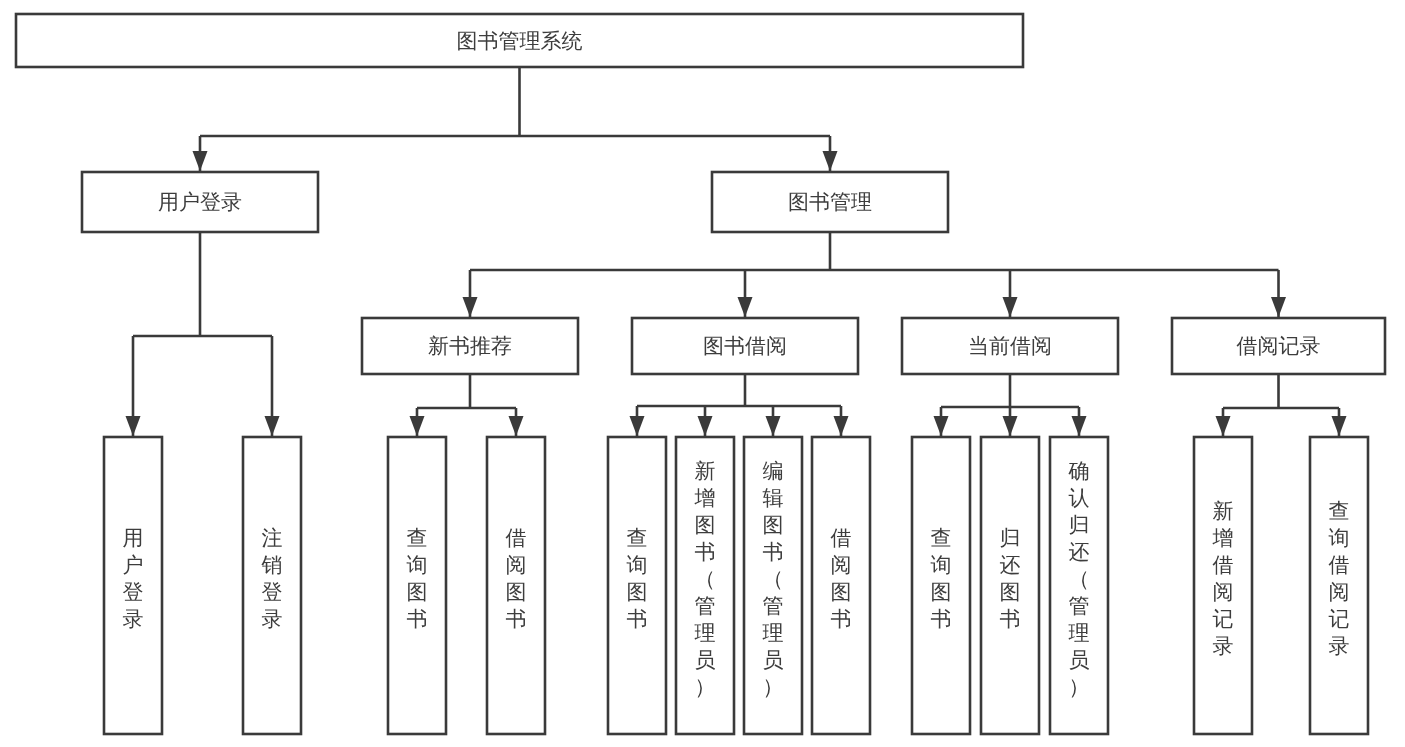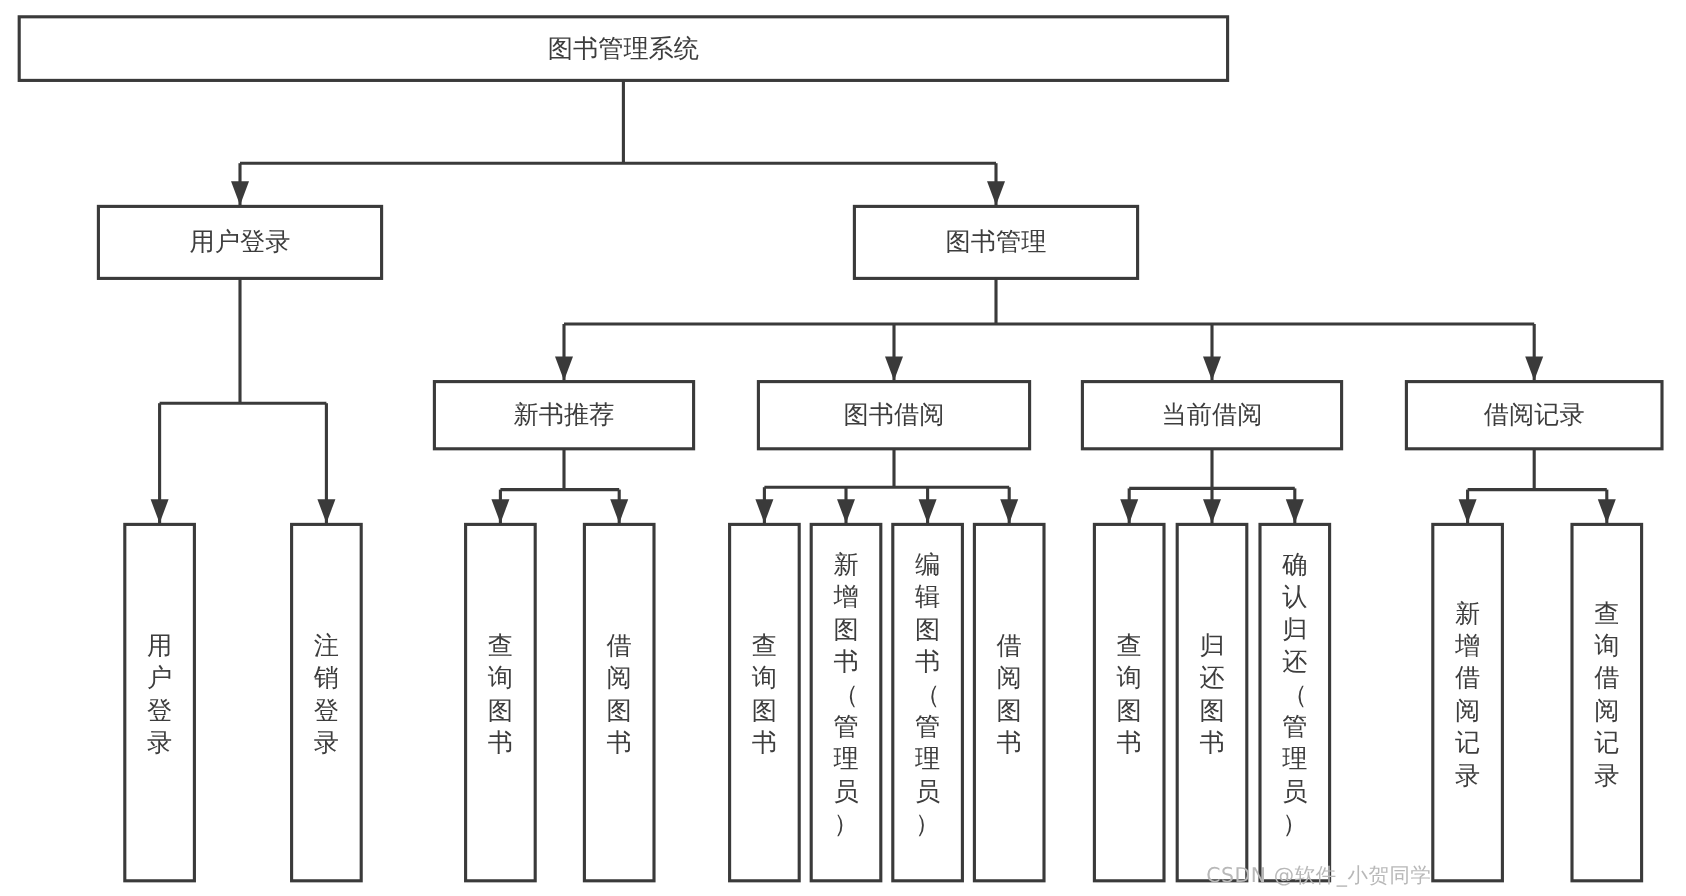--- a/index.html
+++ b/index.html
@@ -202,14 +202,13 @@
         <g>
           <rect x="1194" y="437" width="58" height="297" class="node-rect"></rect>
           <text x="1223" y="518" class="node-label-vert"><tspan x="1223" dy="0">新</tspan><tspan x="1223" dy="27">增</tspan><tspan x="1223" dy="27">借</tspan><tspan x="1223" dy="27">阅</tspan><tspan x="1223" dy="27">记</tspan><tspan x="1223" dy="27">录</tspan></text>
         </g>
         <g>
           <rect x="1310" y="437" width="58" height="297" class="node-rect"></rect>
           <text x="1339" y="518" class="node-label-vert"><tspan x="1339" dy="0">查</tspan><tspan x="1339" dy="27">询</tspan><tspan x="1339" dy="27">借</tspan><tspan x="1339" dy="27">阅</tspan><tspan x="1339" dy="27">记</tspan><tspan x="1339" dy="27">录</tspan></text>
         </g>
       </g>
   </svg>
-  <div class="watermark">CSDN @软件_小贺同学</div>
 </div>
 
 </body></html>

